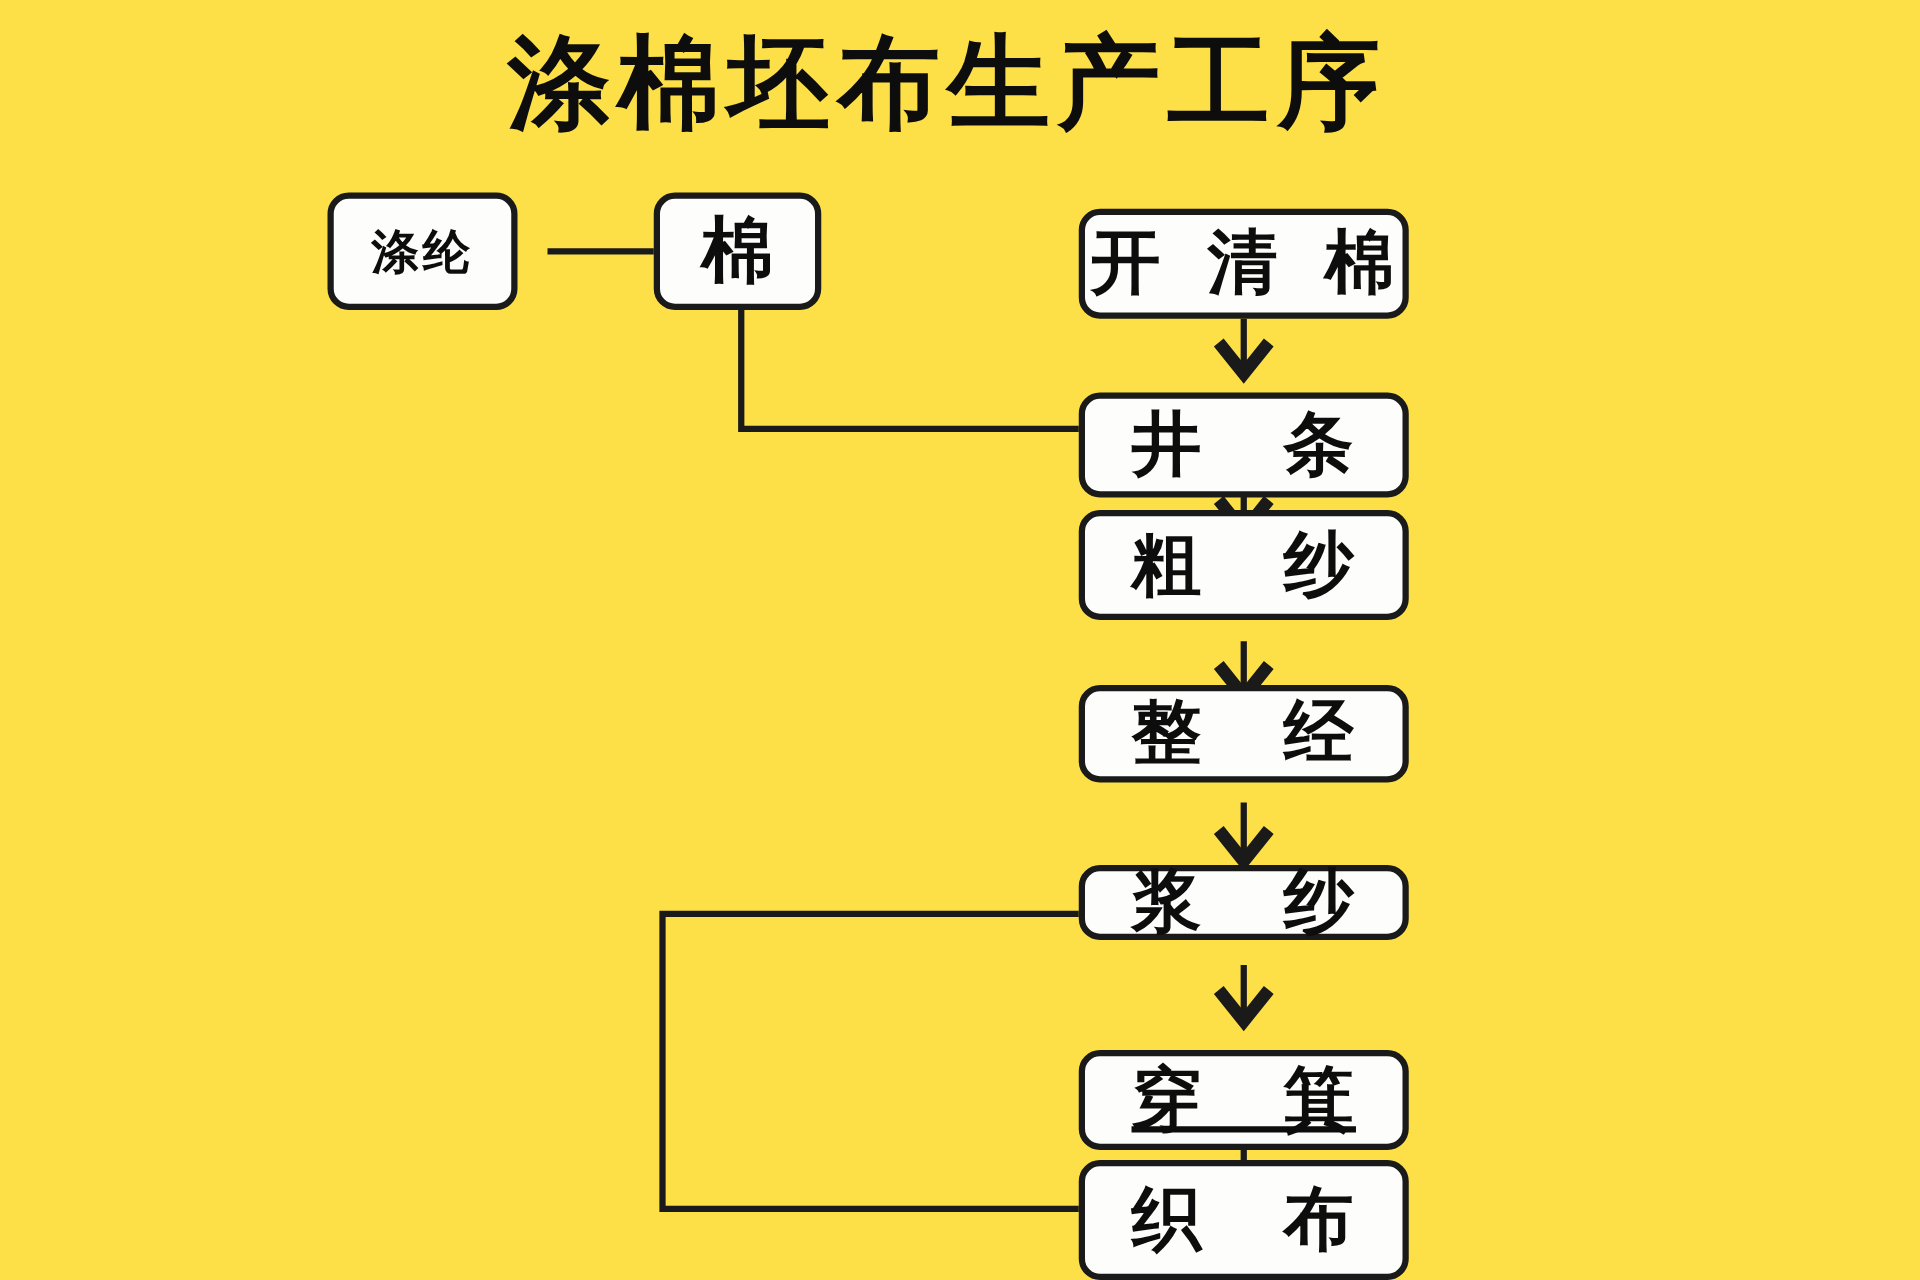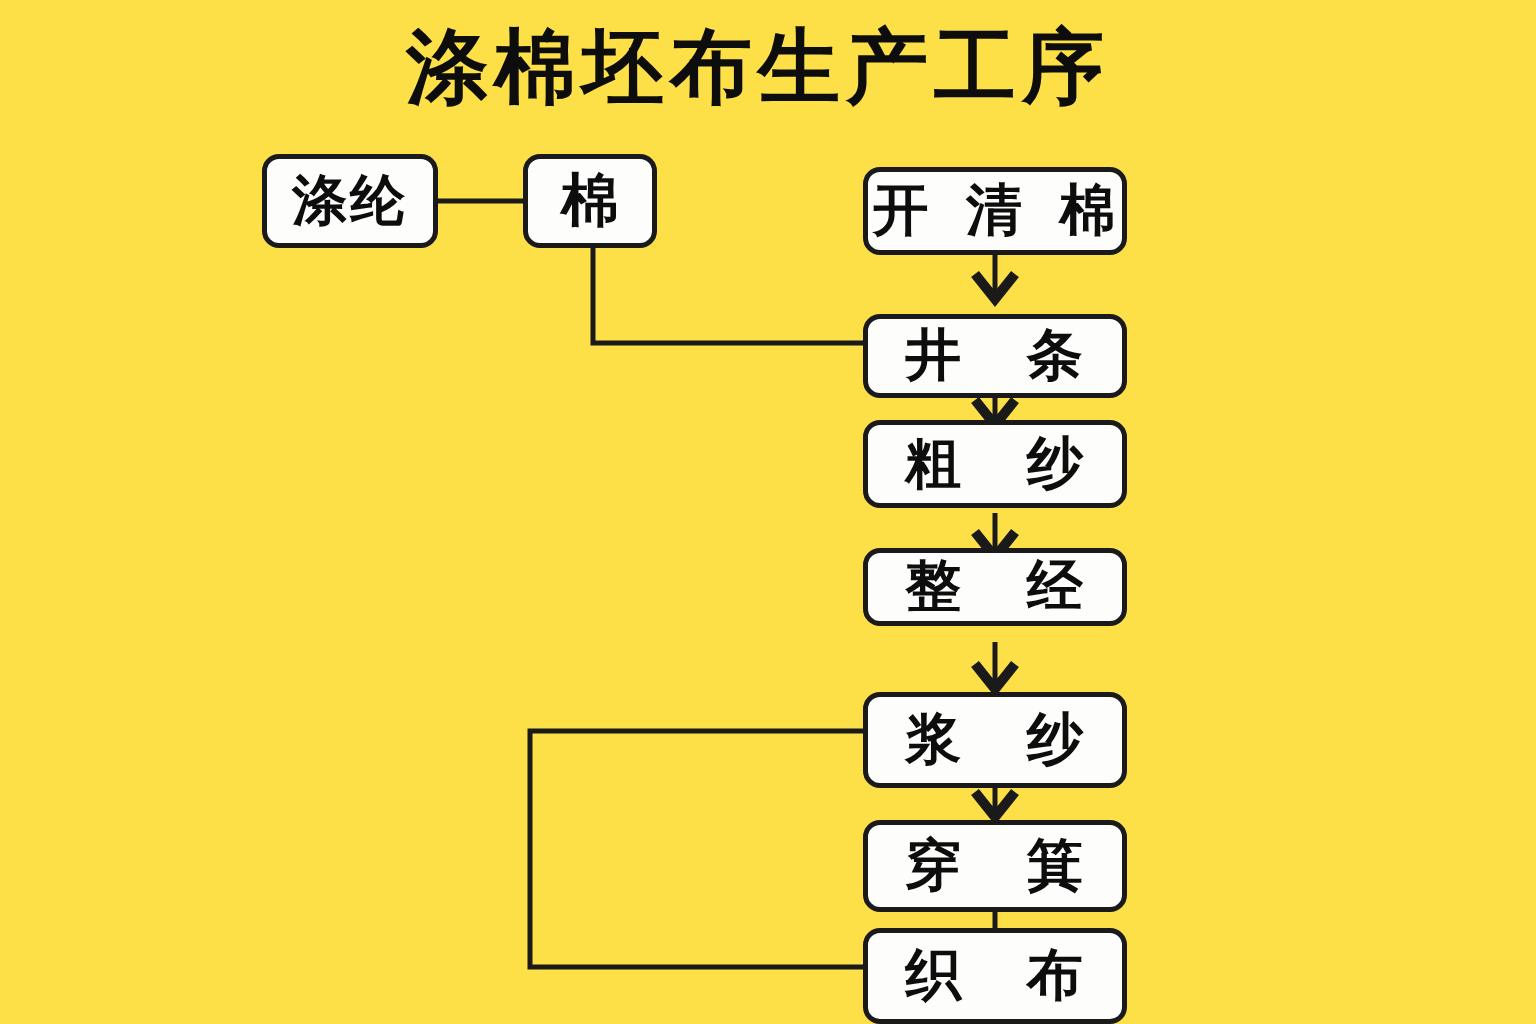--- a/index.html
+++ b/index.html
@@ -52,29 +52,29 @@
     background: #fdfdfc;
     border: 5px solid #1a1a1a;
     border-radius: 17px;
     display: flex;
     align-items: center;
     justify-content: center;
     font-weight: 900;
     color: #0d0d0d;
     white-space: nowrap;
   }
-  .node-polyester { left: 262px; top: 154px; width: 176px; height: 94px; font-size: 55px; letter-spacing: 3px; }
+  .node-polyester { left: 262px; top: 154px; width: 152px; height: 94px; font-size: 38px; letter-spacing: 3px; }
   .node-cotton    { left: 523px; top: 154px; width: 134px; height: 94px; font-size: 58px; }
   .step { left: 863px; width: 264px; font-size: 56px; word-spacing: 22px; letter-spacing: 2px; }
   .step-0 { top: 167px; height: 88px; word-spacing: 18px; }
   .step-1 { top: 302px; height: 84px; word-spacing: 46px; margin-top: 12px; }
-  .step-2 { top: 420px; height: 88px; word-spacing: 46px; text-align: right; }
+  .step-2 { top: 408px; height: 88px; word-spacing: 46px; text-align: right; }
   .step-3 { top: 548px; height: 78px; word-spacing: 46px; }
-  .step-4 { top: 692px; height: 96px; word-spacing: 46px; }
-  .step-5 { top: 820px; height: 92px; word-spacing: 46px; }
+  .step-4 { top: 692px; height: 60px; word-spacing: 46px; }
+  .step-5 { top: 840px; height: 80px; word-spacing: 46px; text-decoration: underline; }
   .step-6 { top: 928px; height: 96px; word-spacing: 46px; text-align: center; }
 </style>
 </head>
 <body>
 
 <div class="canvas">
 
   <div class="title">涤棉坯布生产工序</div>
 
   <svg class="wires" viewBox="0 0 1536 1024">

